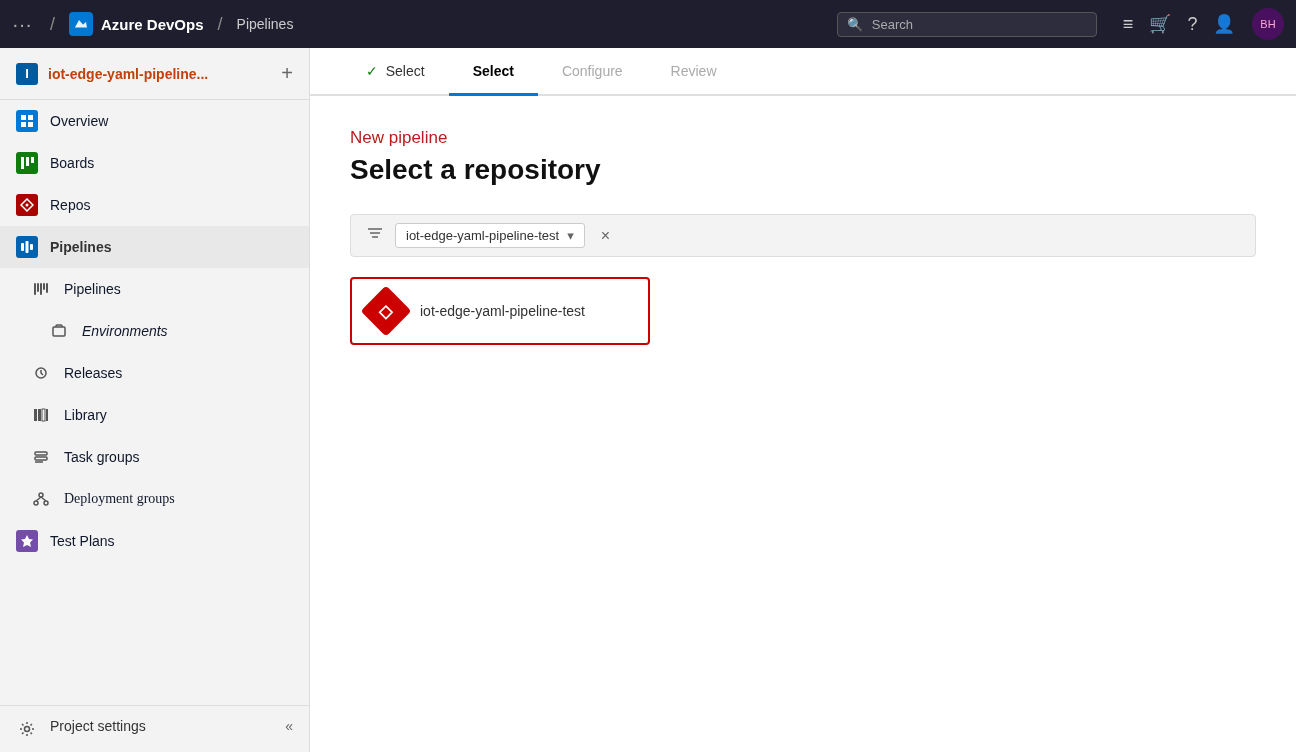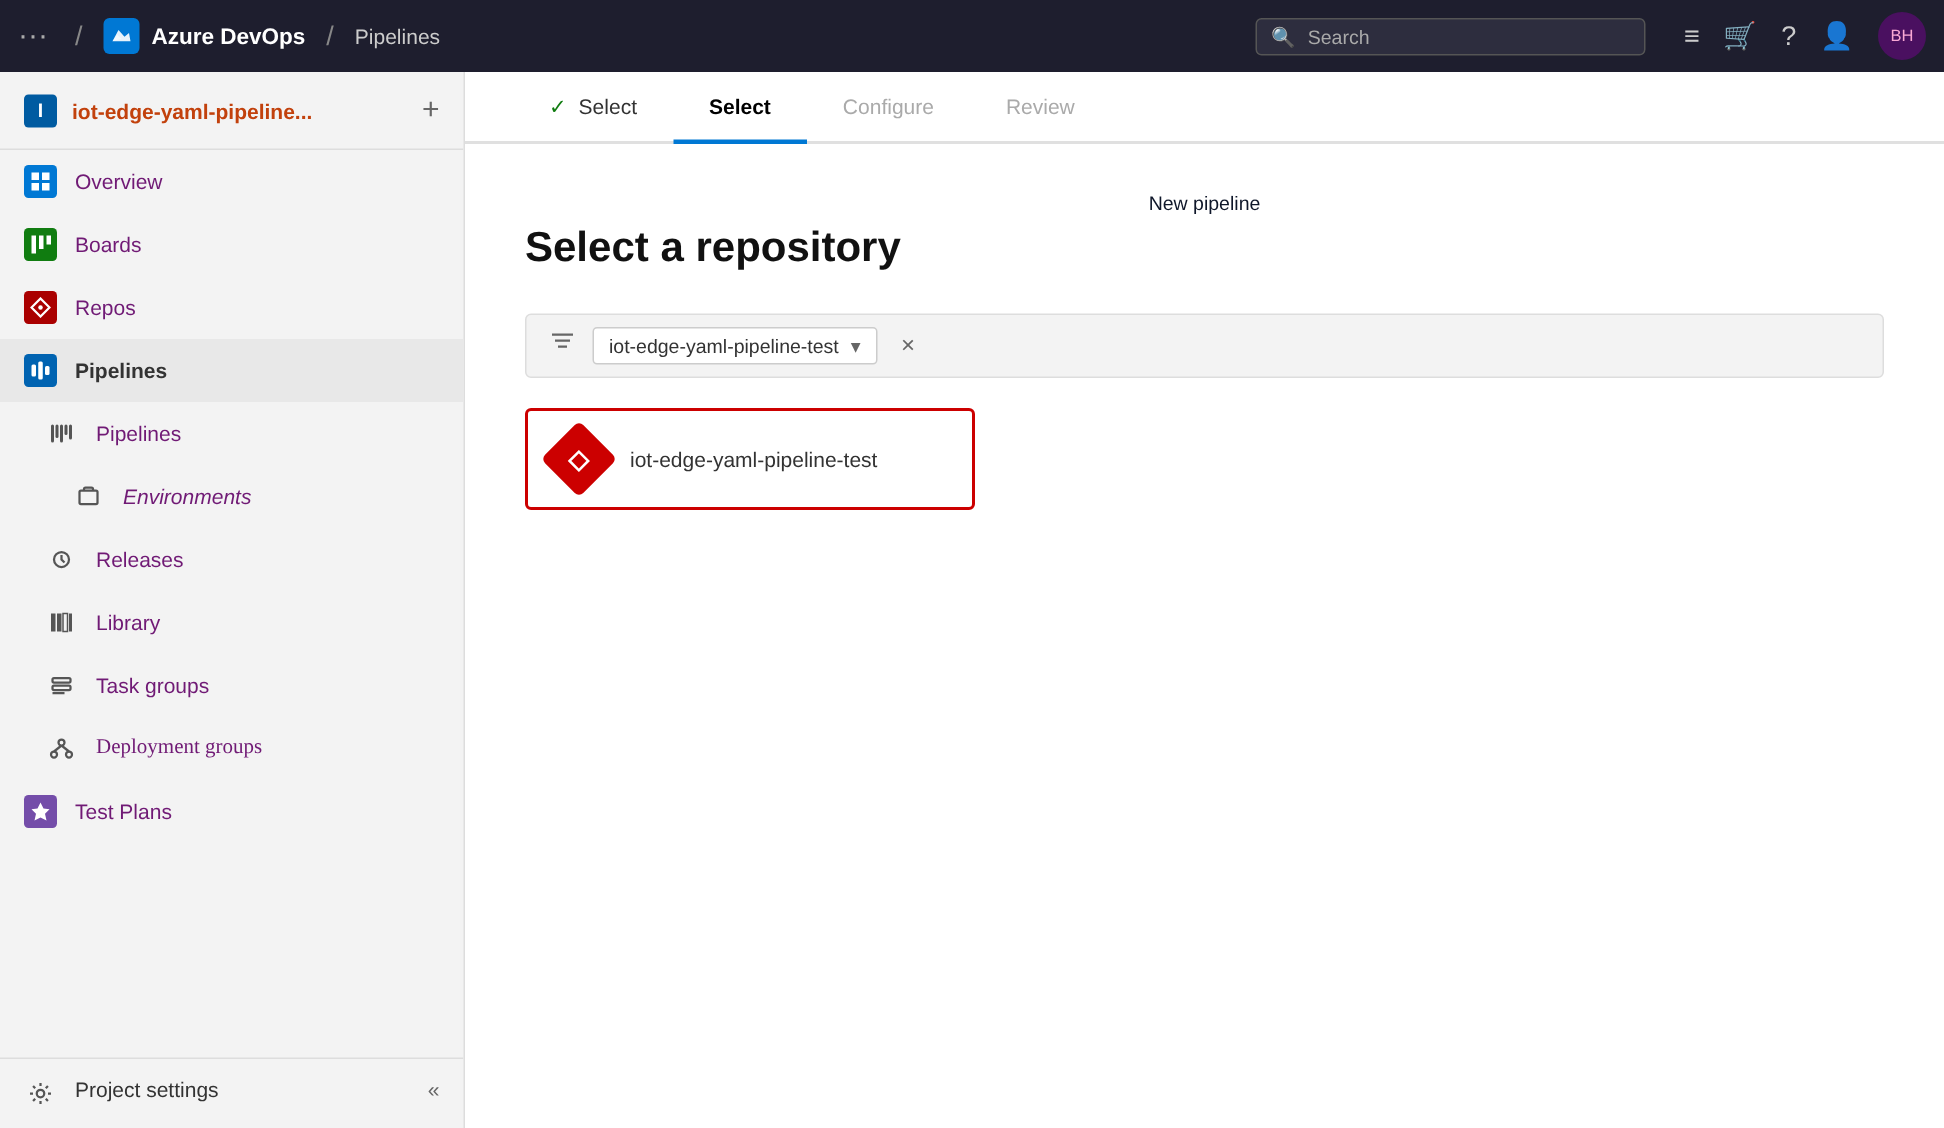--- a/index.html
+++ b/index.html
@@ -88,21 +88,21 @@
     }
     .project-name { font-size: 14px; font-weight: 600; color: #c2410c; flex: 1; }
     .project-add { color: #666; font-size: 20px; cursor: pointer; }
 
     .sidebar-item {
       display: flex;
       align-items: center;
       padding: 10px 16px;
       gap: 12px;
       cursor: pointer;
-      color: #701a75;
+      color: #0f172a;
       font-size: 14px;
     }
     .sidebar-section-header {
       display: flex;
       align-items: center;
       padding: 10px 16px;
       gap: 12px;
       cursor: pointer;
       background: #e8e8e8;
       color: #333;
@@ -165,24 +165,23 @@
     .wizard-tab.disabled { color: #aaa; cursor: default; }
     .check-icon { color: #107c10; font-size: 14px; }
 
     
     .content-area {
       padding: 32px 40px;
       flex: 1;
       overflow-y: auto;
     }
     .page-subtitle {
-      font-size: 13px;
-      color: #0f172a;
+      font-size: 17px;
+      color: #b91c1c;
       margin-bottom: 6px;
-      text-align: center;
     }
     .page-title {
       font-size: 28px;
       font-weight: 600;
       color: #111;
       margin-bottom: 28px;
     }
 
     
     .filter-bar {

